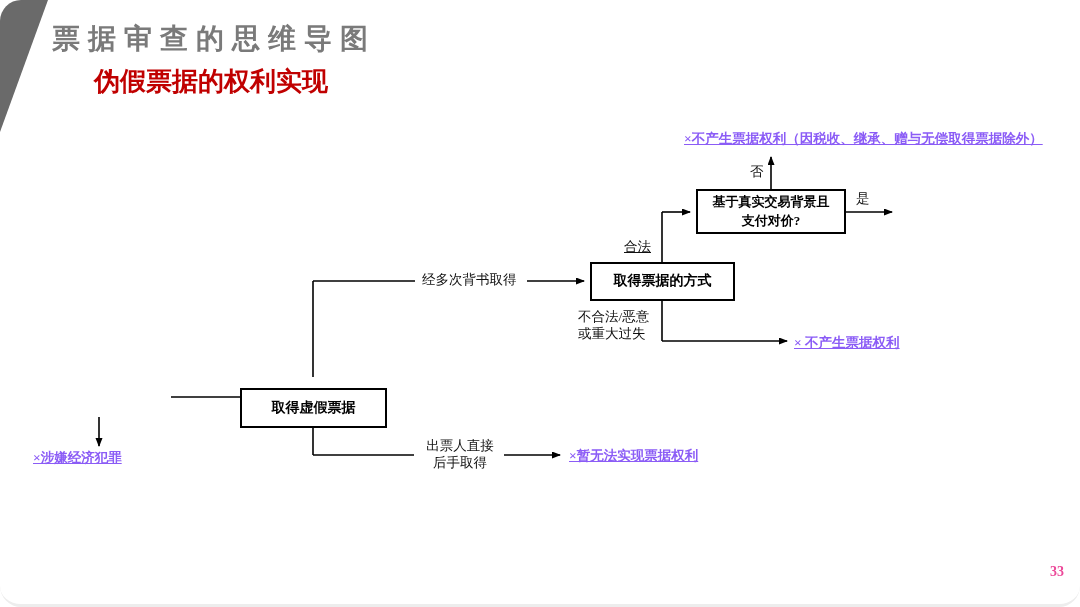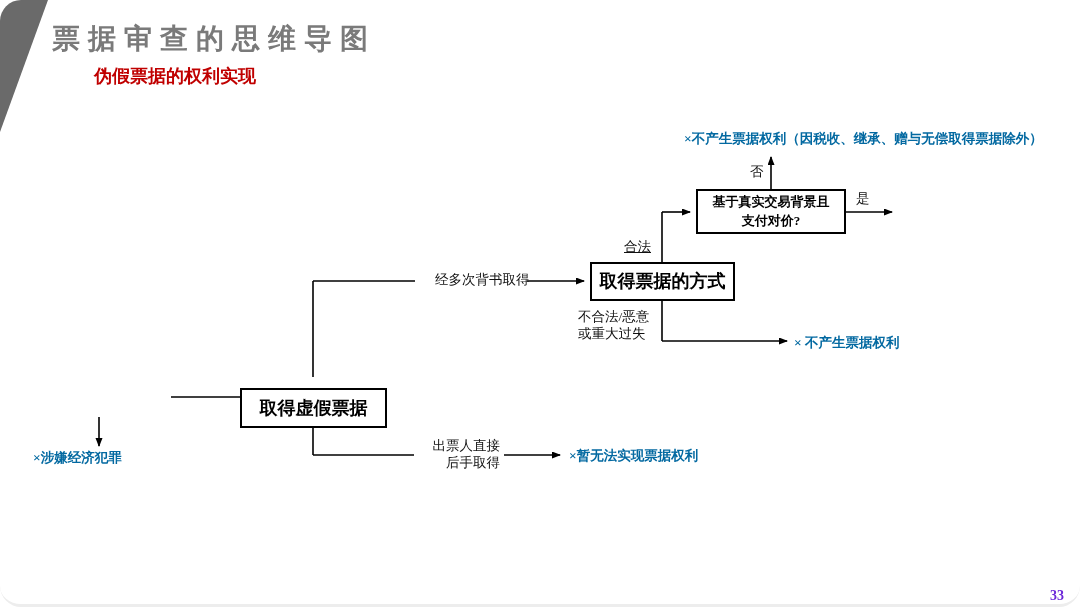--- a/index.html
+++ b/index.html
@@ -10,40 +10,40 @@
   }
   .corner-triangle {
     position:absolute; left:0; top:0; width:48px; height:132px;
     background:#6a6a6a; clip-path:polygon(0 0, 100% 0, 0 100%);
   }
   .title {
     position:absolute; left:52px; top:20px; font-size:28px; font-weight:bold;
     color:#7a7a7a; letter-spacing:8px; white-space:nowrap;
   }
   .subtitle {
-    position:absolute; left:94px; top:64px; font-size:18px; font-weight:bold;
+    position:absolute; left:94px; top:64px; font-size:26px; font-weight:bold;
     color:#c00000; white-space:nowrap;
   }
   .connectors { position:absolute; left:0; top:0; width:1080px; height:607px; }
   .fbox {
     position:absolute; box-sizing:border-box; border:2px solid #000; background:#fff;
     display:flex; align-items:center; justify-content:center; text-align:center;
-    font-weight:bold; font-size:18px; color:#000; white-space:pre-line; line-height:1.45;
+    font-weight:bold; font-size:14px; color:#000; white-space:pre-line; line-height:1.45;
   }
   .lbl {
     position:absolute; font-size:13.5px; color:#111; white-space:pre-line; line-height:1.25;
   }
   .lbl.center { text-align:center; }
   .outcome {
-    position:absolute; font-size:13.5px; font-weight:bold; color:#0369a1;
-    white-space:pre-line; line-height:1.35;
+    position:absolute; font-size:13.5px; font-weight:bold; color:#8b5cf6;
+    white-space:pre-line; line-height:1.35;text-decoration:underline;
   }
   .outcome.center { text-align:center; }
   .page-num {
-    position:absolute; right:16px; bottom:0; font-size:14px; font-weight:bold; color:#6d28d9;
+    position:absolute; right:16px; bottom:24px; font-size:14px; font-weight:bold; color:#ec4899;
   }
 </style>
 </head>
 <body>
 
 <div class="slide">
 
   <div class="corner-triangle"></div>
 
   <div class="title">票据审查的思维导图</div>
@@ -77,22 +77,22 @@
     <line x1="771" y1="189" x2="771" y2="157" stroke="#000" stroke-width="1.6" marker-end="url(#arrowhead)"></line>
 
     <line x1="846" y1="212" x2="892" y2="212" stroke="#000" stroke-width="1.6" marker-end="url(#arrowhead)"></line>
   </svg>
 
   <div class="fbox" style="left:240px; top:388px; width:147px; height:40px;">取得虚假票据</div>
   <div class="fbox" style="left:590px; top:262px; width:145px; height:39px;">取得票据的方式</div>
   <div class="fbox" style="left:696px; top:189px; width:150px; height:45px; font-size:13px;">基于真实交易背景且
 支付对价?</div>
 
-  <div class="lbl" style="left:435px; top:272px;text-align:center;">经多次背书取得</div>
-  <div class="lbl center" style="left:420px; top:438px; width:80px;text-align:right;">出票人直接
+  <div class="lbl" style="left:422px; top:272px;text-align:center;">经多次背书取得</div>
+  <div class="lbl center" style="left:420px; top:438px; width:80px;">出票人直接
 后手取得</div>
   <div class="lbl" style="left:624px; top:239px;text-decoration:underline;">合法</div>
   <div class="lbl" style="left:578px; top:309px;">不合法/恶意
 或重大过失</div>
   <div class="lbl" style="left:750px; top:164px;">否</div>
   <div class="lbl" style="left:856px; top:191px;">是</div>
 
   <div class="outcome" style="left:684px; top:130px;">×不产生票据权利（因税收、继承、赠与无偿取得票据除外）</div>
   <div class="outcome" style="left:794px; top:334px;">× 不产生票据权利</div>
   <div class="outcome" style="left:569px; top:447px;">×暂无法实现票据权利</div>

